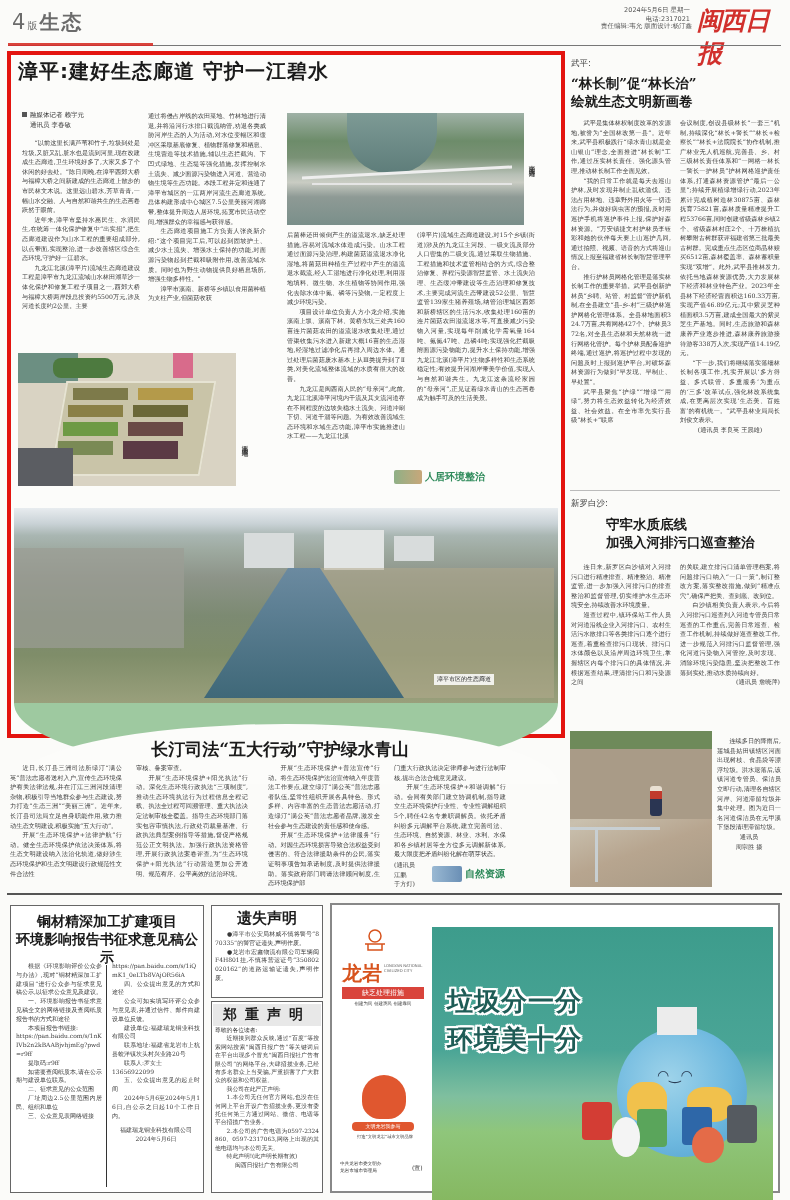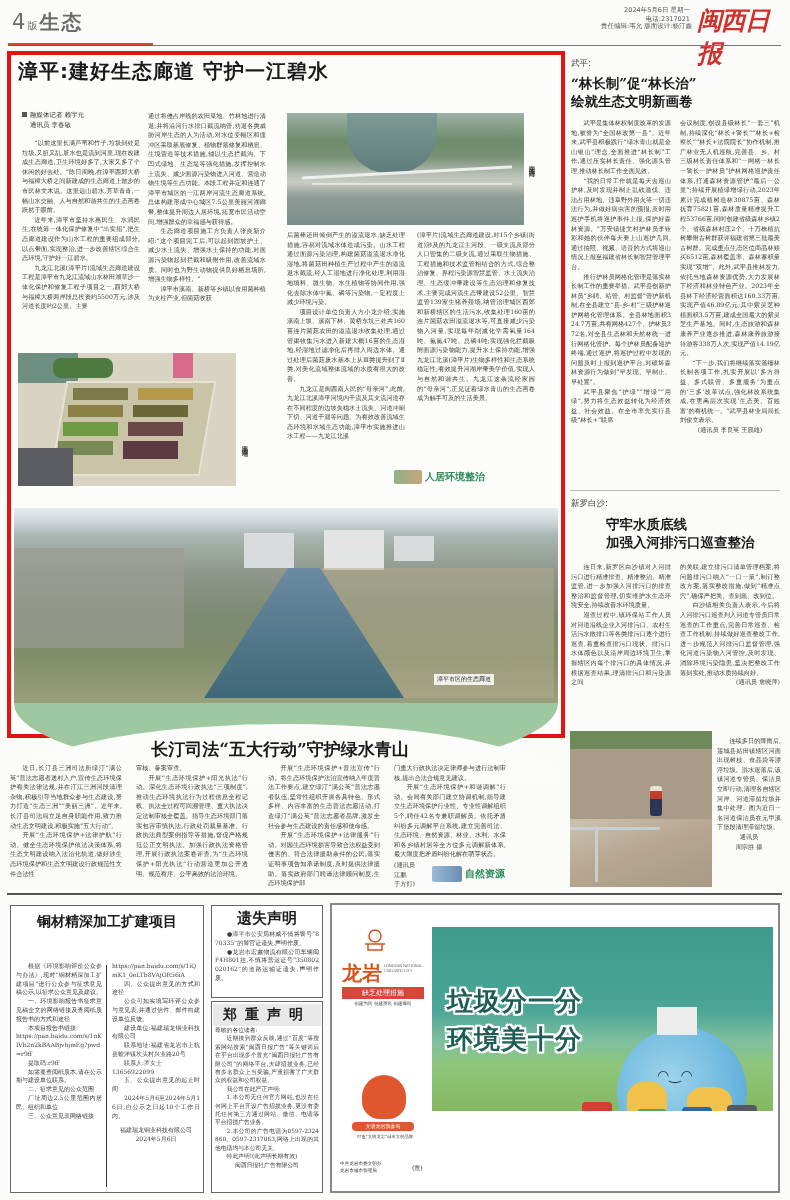--- a/index.html
+++ b/index.html
@@ -41,21 +41,21 @@
   .r-kicker { font-family: "DejaVu Sans", sans-serif; font-size: 8.5px; color: #444; }
   .r-title { font-size: 13.5px; font-weight: bold; line-height: 18px; color: #1a1a1a; }
   .ph-river { left: 570px; top: 731px; width: 142px; height: 156px; background: linear-gradient(160deg,#8d9c7f 0%,#b8ae9c 20%,#c9c0ae 45%,#b7a58f 70%,#a89a85 100%); }
   .ph-river .rail { position:absolute; left:0; top:96px; width:90px; height:3px; background:#c8cfd2; }
   .ph-river .post { position:absolute; left:25px; top:96px; width:3px; height:55px; background:#c8cfd2; }
   .ph-river .person { position:absolute; left:80px; top:55px; width:12px; height:30px; background: linear-gradient(180deg,#e9e0d2 0 18%,#c13a2c 18% 45%,#2a3552 45% 100%); border-radius: 3px; }
   .ad-box { border: 1px solid #666; background: #fff; }
   .ad-title { font-family: "DejaVu Sans", sans-serif; font-weight: bold; color: #1a1a1a; text-align: center; }
   .vdiv { background:#333; }
   .big-ad { left: 330px; top: 903px; width: 450px; height: 290px; border: 2px solid #888; background: #fff; }
-  .big-ad .panel { position:absolute; left: 100px; top: 22px; width: 341px; height: 184px; background: linear-gradient(180deg,#3d9c8c 0%,#4aa596 45%,#7fbf9f 62%,#8fc67b 75%,#86b861 100%); overflow:hidden; }
+  .big-ad .panel { position:absolute; left: 100px; top: 22px; width: 341px; height: 273px; background: linear-gradient(180deg,#3d9c8c 0%,#4aa596 45%,#7fbf9f 62%,#8fc67b 75%,#86b861 100%); overflow:hidden; }
   .big-ad .slogan { position:absolute; left: 15px; top: 55px; font-family: "DejaVu Sans", sans-serif; font-size: 26px; font-weight: bold; color: #1e5c56; line-height: 38px; text-shadow: -2px -2px 0 #fff, 2px -2px 0 #fff, -2px 2px 0 #fff, 2px 2px 0 #fff, 0 2px 0 #fff, 2px 0 0 #fff, 0 -2px 0 #fff, -2px 0 0 #fff; letter-spacing: 1px; }
   .globe { position:absolute; left: 185px; top: 100px; width: 130px; height: 130px; border-radius: 50%; background: radial-gradient(circle at 40% 40%, #9ed3ea 0%, #6fb9df 55%, #4d9ccc 100%); }
   .globe .land { position:absolute; background:#f1c14c; border-radius: 40%; }
   .globe .face { position:absolute; left: 40px; top: 40px; font-size: 14px; color:#2a3d55; font-family: "DejaVu Sans", sans-serif; }
   .bin { position:absolute; width: 30px; height: 38px; border-radius: 4px; }
   .logo-ly { position:absolute; left: 10px; top: 55px; font-family: "DejaVu Serif", serif; font-size: 20px; font-weight: bold; color: #d7531d; }
   .ly-banner { position:absolute; left: 10px; top: 82px; width: 82px; height: 12px; background: #d9443b; color: #fff; font-size: 7px; text-align:center; line-height: 12px; font-family: "DejaVu Sans", sans-serif; }
 </style>
 </head>
 <body>
@@ -211,20 +211,21 @@
   <p>连续多日的降雨后,莲城县姑田镇辖区河面出现树枝、食品袋等漂浮垃圾。洪水退落后,该镇河道专管员、保洁员立即行动,清理各自辖区河岸、河道滞留垃圾并集中处理。图为近日一名河道保洁员在元甲溪下堡段清理滞留垃圾。</p>
   <div style="text-align:center">通讯员</div>
   <div style="text-align:center">周宗胜 摄</div>
 </div>
 
 <div class="abs sec-rule"></div>
 
 <div class="abs ad-box" style="left:10px;top:905px;width:194px;height:288px;"></div>
 <div class="abs ad-title" style="left:10px;top:912px;width:194px;font-size:14px;line-height:18px;">
   <div>铜材精深加工扩建项目</div>
+  <div>环境影响报告书征求意见稿公示</div>
 </div>
 <div class="abs txt" style="left:16px;top:962px;width:86px;font-size:6px;line-height:8.8px;">
   <p>根据《环境影响评价公众参与办法》,现对“铜材精深加工扩建项目”进行公众参与征求意见稿公示,以征求公众意见及建议。</p>
   <p>一、环境影响报告书征求意见稿全文的网络链接及查阅纸质报告书的方式和途径</p>
   <p>本项目报告书链接:</p>
   <p style="text-indent:0">https://pan.baidu.com/s/1nKIVb2n2kBAABjvhjmEg?pwd=r9ff</p>
   <p>提取码:r9ff</p>
   <p>如需要查阅纸质本,请在公示期与建设单位联系。</p>
   <p>二、征求意见的公众范围</p>
   <p>厂址周边2.5公里范围内居民、组织和单位</p>

